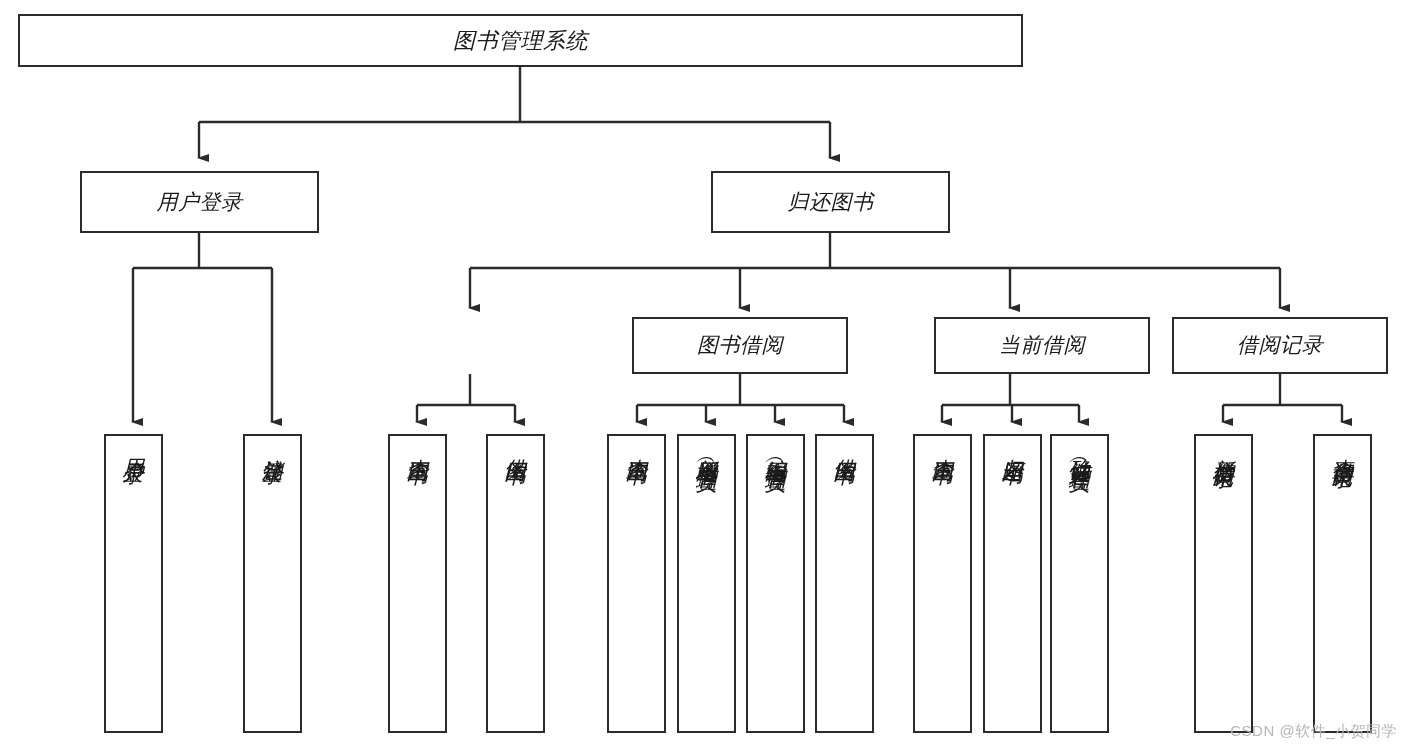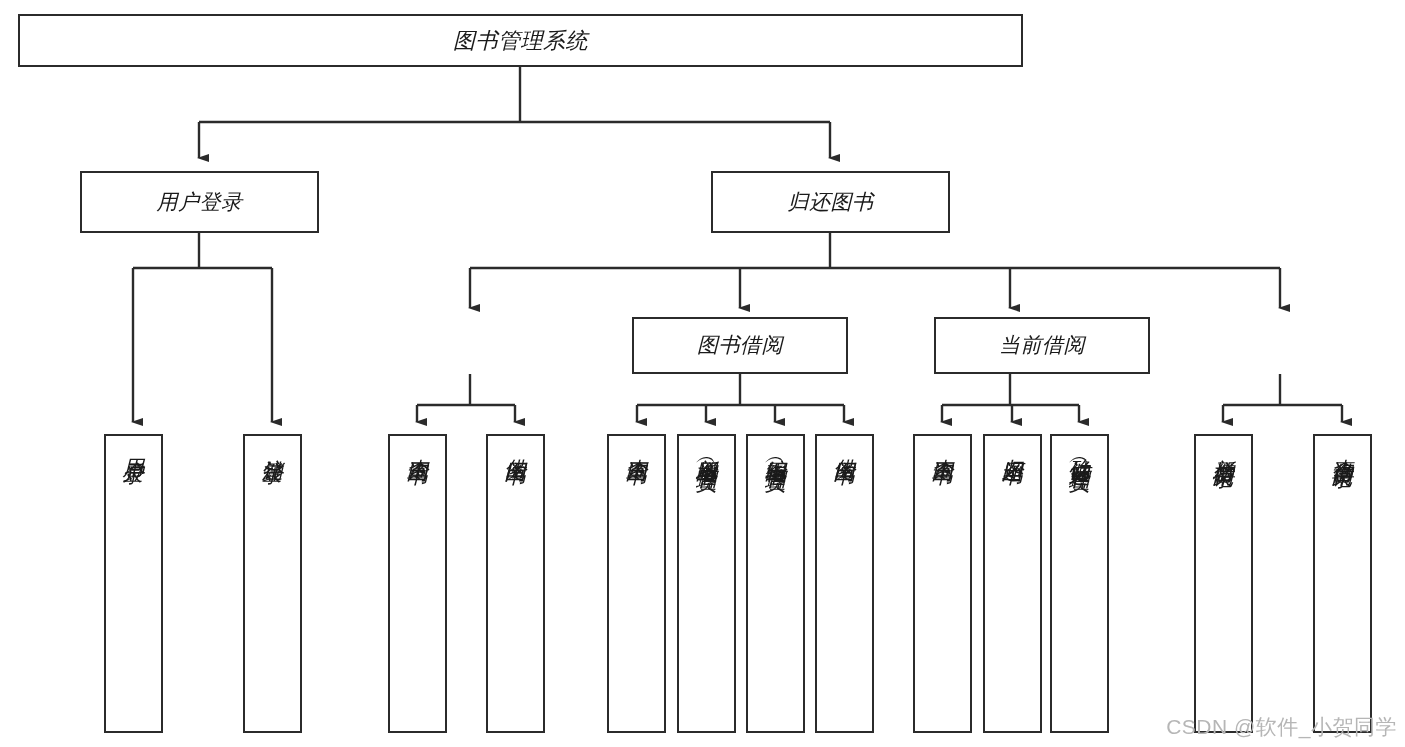--- a/index.html
+++ b/index.html
@@ -59,21 +59,21 @@
     writing-mode: vertical-rl;
     text-orientation: upright;
     font-size: 21px;
     letter-spacing: 2px;
     line-height: 1;
   }
   .watermark {
     position: absolute;
     right: 8px;
     bottom: 6px;
-    font-size: 21px;
+    font-size: 15px;
     color: #b6b6b6;
     letter-spacing: 0.5px;
     white-space: nowrap;
   }
 </style>
 </head>
 <body>
 
 <div id="canvas">
 
@@ -137,20 +137,23 @@
   <div class="node horiz" style="left:711px; top:171px; width:239px; height:62px;">
     <span class="lbl">归还图书</span>
   </div>
 
   <div class="node horiz" style="left:632px; top:317px; width:216px; height:57px;">
     <span class="lbl">图书借阅</span>
   </div>
   <div class="node horiz" style="left:902px; top:317px; width:216px; height:57px;margin-left:32px;">
     <span class="lbl">当前借阅</span>
   </div>
+  <div class="node horiz" style="left:1172px; top:317px; width:216px; height:57px;">
+    <span class="lbl">借阅记录</span>
+  </div>
 
   <div class="node vert" style="left:104px; top:434px; width:59px; height:299px;">
     <span class="lbl">用户登录</span>
   </div>
   <div class="node vert" style="left:243px; top:434px; width:59px; height:299px;">
     <span class="lbl">注销登录</span>
   </div>
 
   <div class="node vert" style="left:388px; top:434px; width:59px; height:299px;">
     <span class="lbl">查询图书</span>

